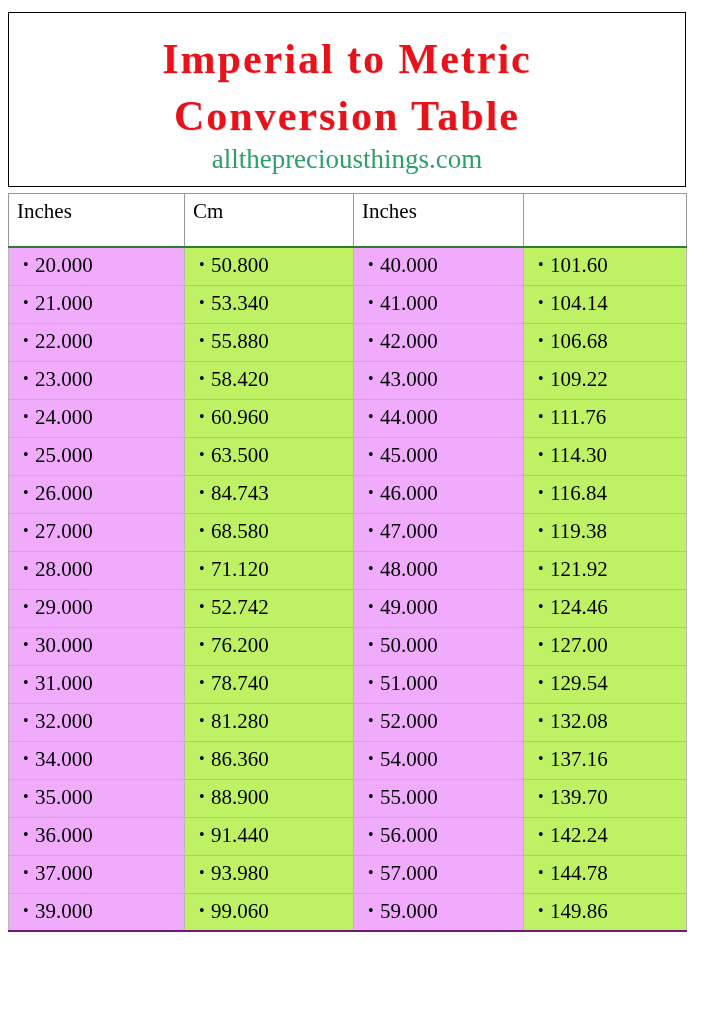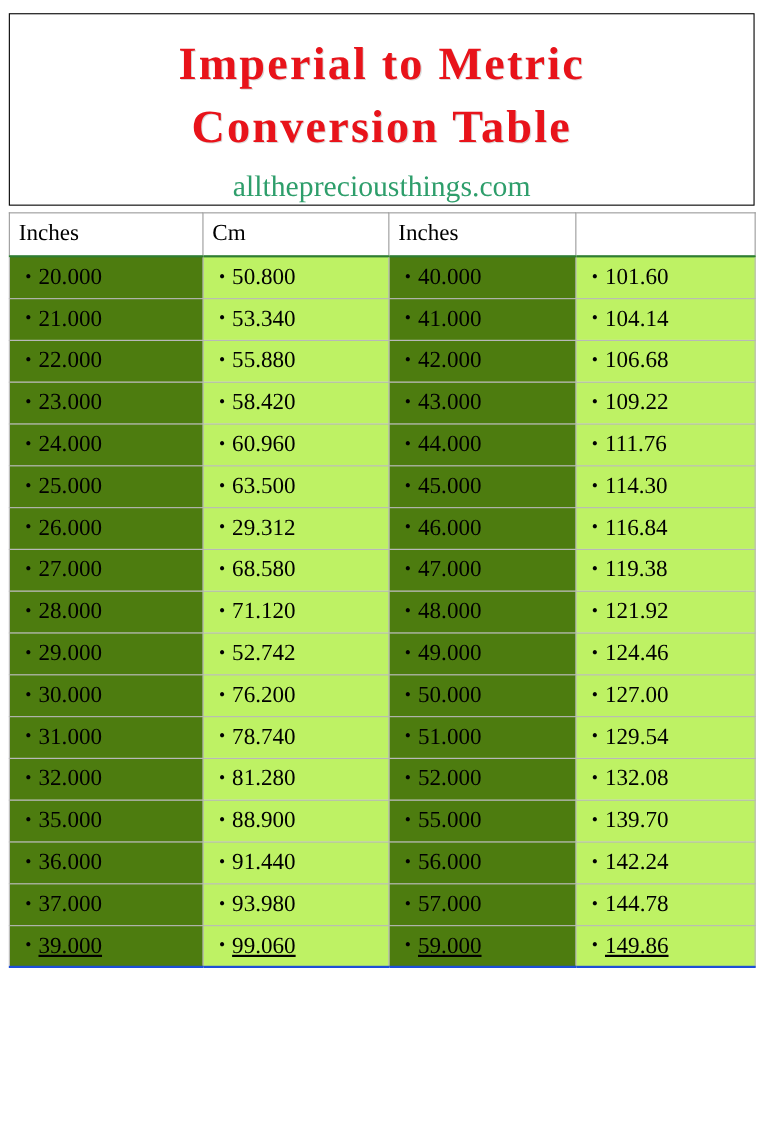--- a/index.html
+++ b/index.html
@@ -41,21 +41,20 @@
     letter-spacing: 2px;
     line-height: 1.35;
     margin: 0;
     text-shadow: 1px 1px 0 rgba(0,0,0,0.15);
   }
   .title-line.first { padding-top: 18px; }
   .site {
     color: #2e9e6b;
     font-family: "Liberation Serif", serif;
     font-size: 27px;
-    margin-top: 10px;
   }
 
   
   .table-wrap {
     position: absolute;
     left: 8px;
     top: 193px;
     width: 678px;
   }
   table.conv {
@@ -66,40 +65,40 @@
   }
   table.conv col.c1 { width: 176px; }
   table.conv col.c2 { width: 169px; }
   table.conv col.c3 { width: 170px; }
   table.conv col.c4 { width: 163px; }
 
   table.conv th {
     font-size: 21px;
     font-weight: normal;
     text-align: left;
-    padding: 5px 0 8px 8px;
+    padding: 5px 0 22px 8px;
     background: #ffffff;
     border: 1px solid #9a9a9a;
     border-bottom: 2px solid #2f7d32;
     height: 30px;
     box-sizing: border-box;
   }
   table.conv th.blank { border-bottom: 2px solid #2f7d32; }
 
   table.conv td {
     font-size: 21px;
     padding: 5px 0 6px 14px;
     border: 1px solid #b8b8b8;
     height: 38px;
     box-sizing: border-box;
     white-space: nowrap;
   }
-  table.conv td.shade { background: #4d7c0f; }
+  table.conv td.shade { background: #f0abfc; }
   table.conv td.plain { background: #bef264; }
-  table.conv tr.last td { border-bottom: 2px solid #1d4ed8; text-decoration: underline; }
+  table.conv tr.last td { border-bottom: 2px solid #701a75; }
   .bullet {
     display: inline-block;
     width: 12px;
     color: #000000;
     font-size: 16px;
     vertical-align: 2px;
   }
 </style>
 </head>
 <body>
@@ -160,21 +159,21 @@
             <td class="plain"><span class="bullet">•</span><span>111.76</span></td>
           </tr>
           <tr>
             <td class="shade"><span class="bullet">•</span><span>25.000</span></td>
             <td class="plain"><span class="bullet">•</span><span>63.500</span></td>
             <td class="shade"><span class="bullet">•</span><span>45.000</span></td>
             <td class="plain"><span class="bullet">•</span><span>114.30</span></td>
           </tr>
           <tr>
             <td class="shade"><span class="bullet">•</span><span>26.000</span></td>
-            <td class="plain"><span class="bullet">•</span><span>29.312</span></td>
+            <td class="plain"><span class="bullet">•</span><span>84.743</span></td>
             <td class="shade"><span class="bullet">•</span><span>46.000</span></td>
             <td class="plain"><span class="bullet">•</span><span>116.84</span></td>
           </tr>
           <tr>
             <td class="shade"><span class="bullet">•</span><span>27.000</span></td>
             <td class="plain"><span class="bullet">•</span><span>68.580</span></td>
             <td class="shade"><span class="bullet">•</span><span>47.000</span></td>
             <td class="plain"><span class="bullet">•</span><span>119.38</span></td>
           </tr>
           <tr>
@@ -199,20 +198,26 @@
             <td class="shade"><span class="bullet">•</span><span>31.000</span></td>
             <td class="plain"><span class="bullet">•</span><span>78.740</span></td>
             <td class="shade"><span class="bullet">•</span><span>51.000</span></td>
             <td class="plain"><span class="bullet">•</span><span>129.54</span></td>
           </tr>
           <tr>
             <td class="shade"><span class="bullet">•</span><span>32.000</span></td>
             <td class="plain"><span class="bullet">•</span><span>81.280</span></td>
             <td class="shade"><span class="bullet">•</span><span>52.000</span></td>
             <td class="plain"><span class="bullet">•</span><span>132.08</span></td>
+          </tr>
+          <tr>
+            <td class="shade"><span class="bullet">•</span><span>34.000</span></td>
+            <td class="plain"><span class="bullet">•</span><span>86.360</span></td>
+            <td class="shade"><span class="bullet">•</span><span>54.000</span></td>
+            <td class="plain"><span class="bullet">•</span><span>137.16</span></td>
           </tr>
           <tr>
             <td class="shade"><span class="bullet">•</span><span>35.000</span></td>
             <td class="plain"><span class="bullet">•</span><span>88.900</span></td>
             <td class="shade"><span class="bullet">•</span><span>55.000</span></td>
             <td class="plain"><span class="bullet">•</span><span>139.70</span></td>
           </tr>
           <tr>
             <td class="shade"><span class="bullet">•</span><span>36.000</span></td>
             <td class="plain"><span class="bullet">•</span><span>91.440</span></td>

